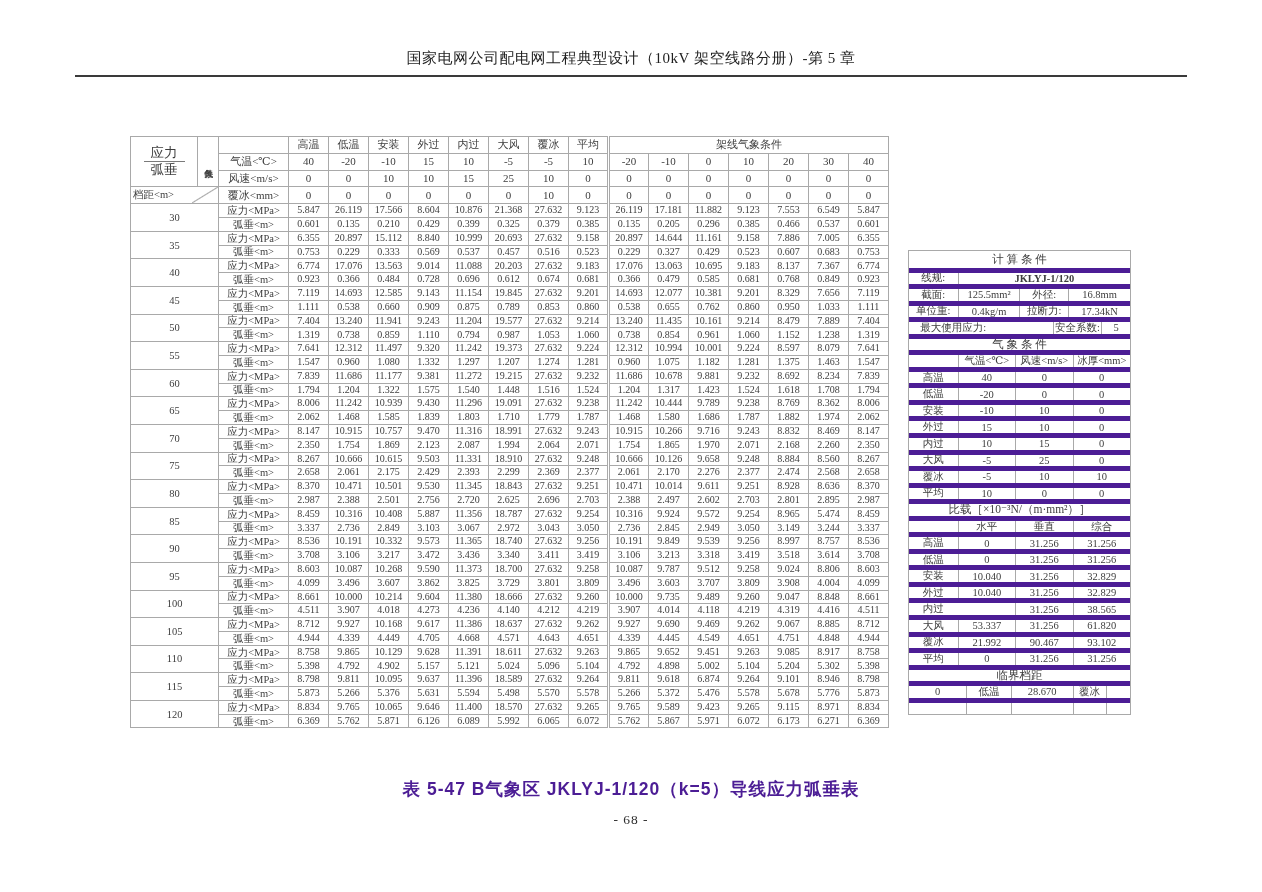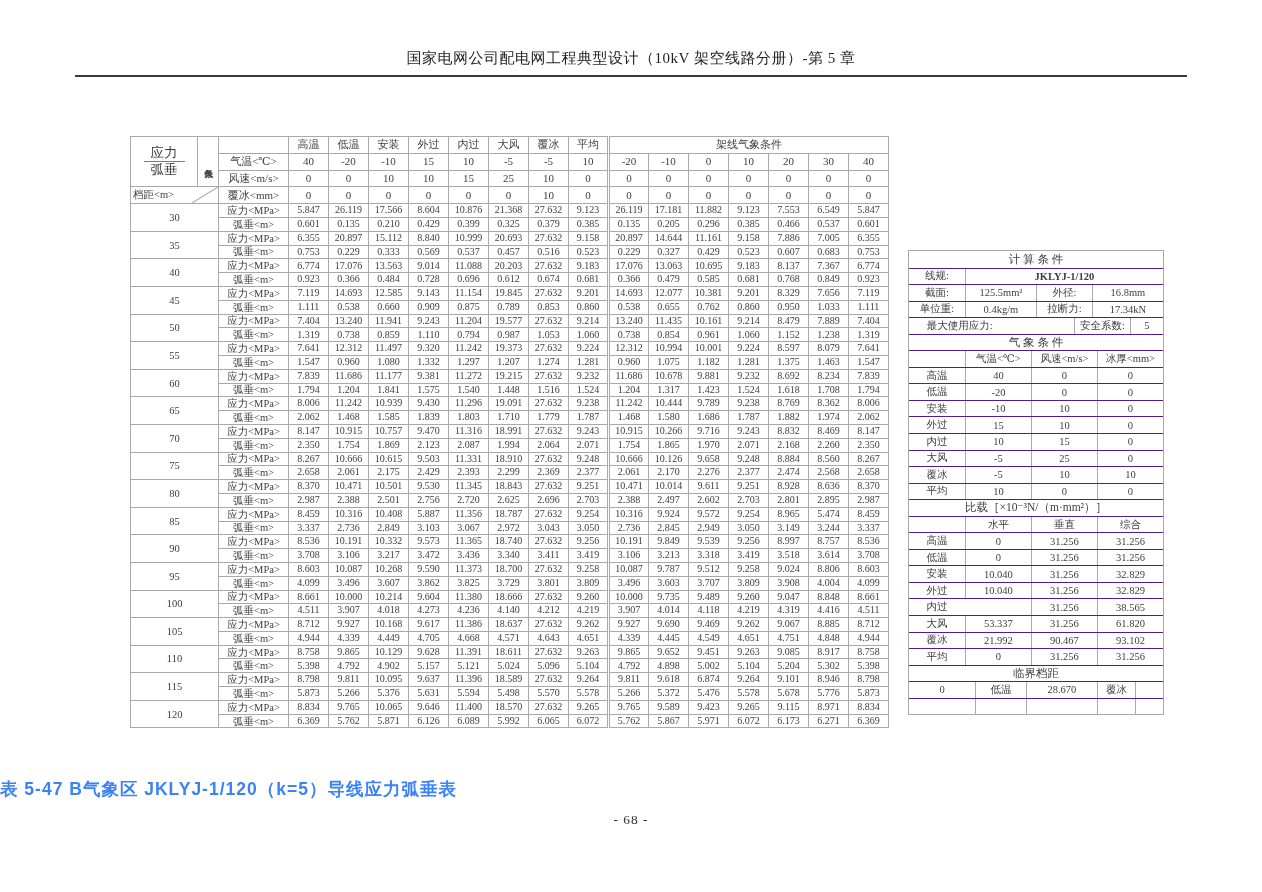--- a/index.html
+++ b/index.html
@@ -45,38 +45,38 @@
   td.span-head { position: relative; padding-left: 28px; }
   td.span-head .span-head-label { position: absolute; left: 2px; top: 2px; font-size: 10.5px; }
   td.span-head .diag {
     position: absolute; right: 0; top: 0; width: 26px; height: 100%;
     background: linear-gradient(to bottom right, rgba(0,0,0,0) 46%, #a9a9a9 50%, rgba(0,0,0,0) 54%);
   }
   .main-table td.rlabel { font-size: 10.5px; }
   .main-table td.span-num { font-size: 10.5px; }
   
   .side-panel {
-    position: absolute; left: 908px; top: 250px; width: 256px;
+    position: absolute; left: 908px; top: 250px; width: 223px;
     border: 1px solid #a9a9a9; font-size: 10.5px; color: #3d3d3d;
     display: flex; flex-direction: column;
   }
-  .sp-row { display: flex; height: 16.55px; border-top: 1px solid #4c1d95; align-items: stretch; }
+  .sp-row { display: flex; height: 16.55px; border-top: 5px solid #4c1d95; align-items: stretch; }
   .sp-row:first-child { border-top: none; }
   .sp-cell {
     border-left: 1px solid #a9a9a9; display: flex; align-items: center;
     justify-content: center; overflow: hidden; white-space: nowrap;
     flex-shrink: 0; flex-grow: 0;
   }
   .sp-cell:first-child { border-left: none; }
   .sp-title { font-size: 11.5px; color: #3d3d3d; }
   
   .caption {
-    position: absolute; top: 777px; left: 0; width: 100%; 
+    position: absolute; top: 777px; left: 0; width: 100%; text-align: center;
     font-family: "Liberation Sans", "DejaVu Sans", sans-serif;
-    font-weight: bold; font-size: 17.5px; color: #3b82f6; letter-spacing: 1px;
+    font-weight: bold; font-size: 17.5px; color: #4c1d95; letter-spacing: 1px;
   }
   .pagenum {
     position: absolute; top: 812px; left: 0; width: 100%; text-align: center;
     font-size: 13.5px; color: #2e2e2e; letter-spacing: 1px;
   }
 </style>
 </head>
 <body>
 
 <div class="page">
@@ -423,21 +423,21 @@
           <td class="">9.881</td>
           <td class="">9.232</td>
           <td class="">8.692</td>
           <td class="">8.234</td>
           <td class="">7.839</td>
         </tr>
         <tr>
           <td class="rlabel">弧垂&lt;m&gt;</td>
           <td class="">1.794</td>
           <td class="">1.204</td>
-          <td class="">1.841</td>
+          <td class="">1.322</td>
           <td class="">1.575</td>
           <td class="">1.540</td>
           <td class="">1.448</td>
           <td class="">1.516</td>
           <td class="">1.524</td>
           <td class="dbl">1.204</td>
           <td class="">1.317</td>
           <td class="">1.423</td>
           <td class="">1.524</td>
           <td class="">1.618</td>

